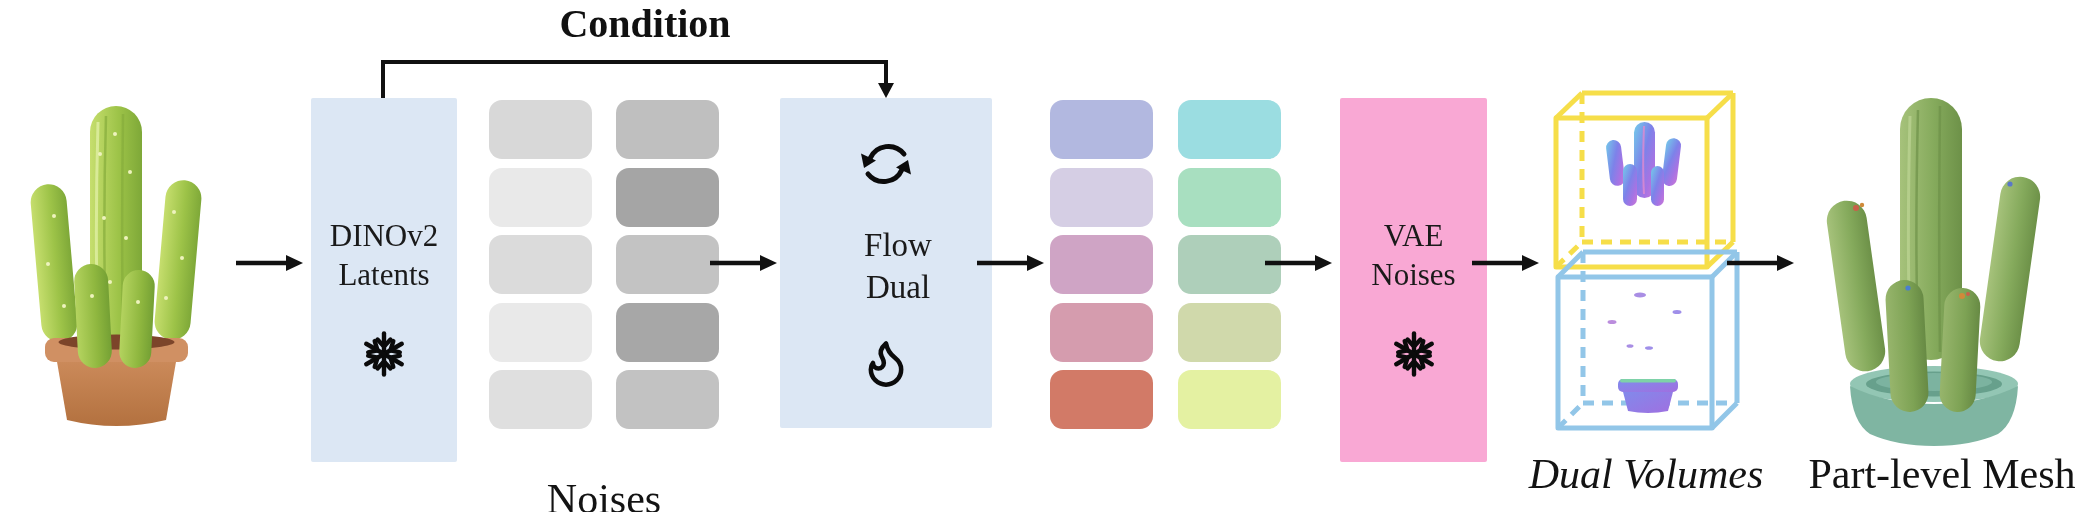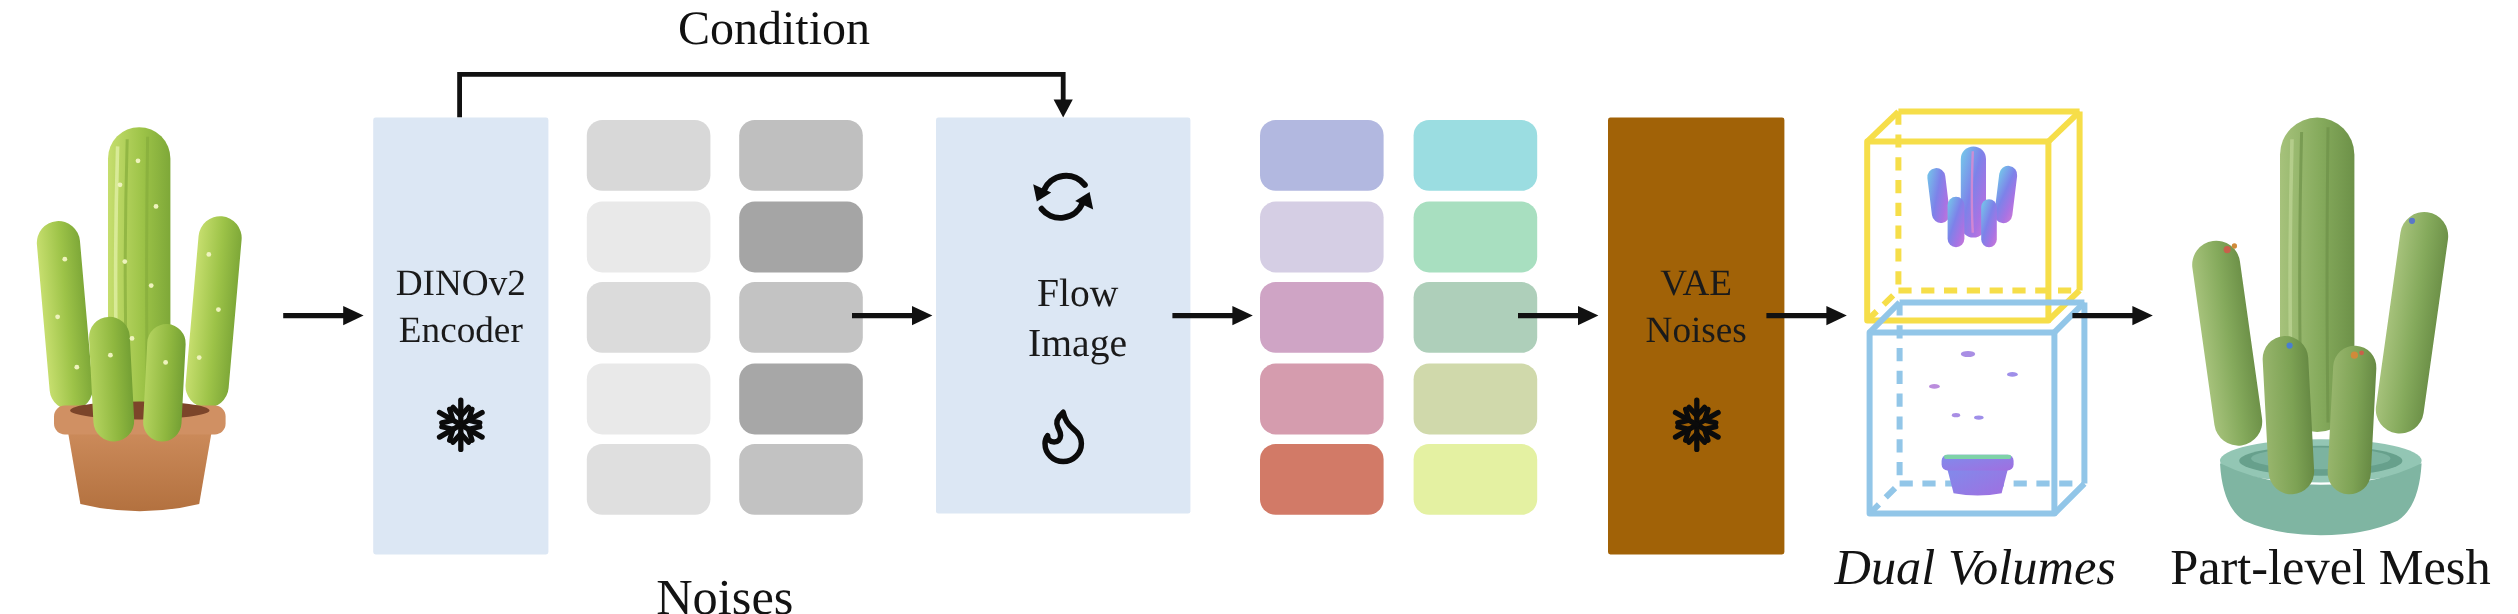--- a/index.html
+++ b/index.html
@@ -7,21 +7,21 @@
           font-family:"Liberation Serif","DejaVu Serif",serif;color:#111;}
   .abs{position:absolute;}
   .caption{position:absolute;top:450px;transform:translateX(-50%);font-size:42px;font-weight:500;
            white-space:nowrap;color:#131313;}
   .module-box{position:absolute;top:98px;height:330px;display:flex;flex-direction:column;
               align-items:center;justify-content:center;border-radius:2px;}
   .module-title{font-size:31px;line-height:1.26;text-align:center;color:#1a1a1a;}
   .flow-title{font-size:33px;}
   .chip-col{position:absolute;top:100px;display:flex;flex-direction:column;gap:8.5px;}
   .chip{width:103px;height:59px;border-radius:13px;}
-  .cond-label{position:absolute;top:0px;transform:translateX(-50%);font-size:40px;font-weight:400;color:#111;}
+  .cond-label{position:absolute;top:0px;transform:translateX(-50%);font-size:40px;font-weight:700;color:#111;}
   svg{display:block;}
 </style>
 </head>
 <body>
 
 <div id="canvas">
 
   <svg width="0" height="0" class="abs" aria-hidden="true">
     <defs>
       <g id="sf-arm" stroke-width="4.4" stroke-linecap="round">
@@ -91,21 +91,21 @@
   </svg>
 
   <svg class="abs" style="left: 234px; top: 253px; color: rgb(17, 17, 17);" width="70" height="20">
     <line x1="2" y1="10" x2="53" y2="10" stroke="currentColor" stroke-width="4.5"></line>
     <polygon points="52,2 52,18 69,10" fill="currentColor"></polygon>
   </svg>
 
   <div class="module-box" style="left: 311px; width: 146px; padding-top: 34px; background: rgb(220, 231, 244);">
     <div class="module-title">
       <div>DINOv2</div>
-        <div>Encoder</div>
+        <div>Latents</div>
     </div>
     <svg width="48" height="48" viewBox="0 0 48 48" style="margin-top:36px;color:#0b0b0b">
       <g stroke="currentColor">
         <use href="#sf-arm"></use>
           <use href="#sf-arm" transform="rotate(60 24 24)"></use>
           <use href="#sf-arm" transform="rotate(120 24 24)"></use>
         <use href="#sf-arm" transform="rotate(180 24 24)"></use>
           <use href="#sf-arm" transform="rotate(240 24 24)"></use>
           <use href="#sf-arm" transform="rotate(300 24 24)"></use>
       </g>
@@ -135,21 +135,21 @@
 
   <div class="module-box" style="left: 780px; width: 212px; background: rgb(220, 231, 244);">
     <svg width="54" height="54" viewBox="0 0 54 54" style="color:#0b0b0b">
       <path d="M45 17 A 20 20 0 0 0 11 21.5" fill="none" stroke="currentColor" stroke-width="5" stroke-linecap="round"></path>
       <polygon points="5,31 2,16.5 17,23.5" fill="currentColor"></polygon>
       <path d="M9 37 A 20 20 0 0 0 43 32.5" fill="none" stroke="currentColor" stroke-width="5" stroke-linecap="round"></path>
       <polygon points="49,23 52,37.5 37,30.5" fill="currentColor"></polygon>
     </svg>
     <div class="module-title flow-title" style="margin-top:34px;margin-left:24px;">
       <div>Flow</div>
-        <div>Image</div>
+        <div>Dual</div>
     </div>
     <svg width="52" height="52" viewBox="0 0 24 24" style="margin-top:28px;color:#0b0b0b">
       <path d="M8.5 14.5A2.5 2.5 0 0 0 11 12c0-1.38-.5-2-1-3-1.072-2.143-.224-4.054 2-6 .5 2.5 2 4.9 4 6.5 2 1.6 3 3.5 3 5.5a7 7 0 1 1-14 0c0-1.153.433-2.294 1-3a2.5 2.5 0 0 0 2.5 2.5z" fill="none" stroke="currentColor" stroke-width="2.1" stroke-linecap="round" stroke-linejoin="round"></path>
     </svg>
   </div>
 
   <svg class="abs" style="left: 975px; top: 253px; color: rgb(17, 17, 17);" width="70" height="20">
     <line x1="2" y1="10" x2="53" y2="10" stroke="currentColor" stroke-width="4.5"></line>
     <polygon points="52,2 52,18 69,10" fill="currentColor"></polygon>
   </svg>
@@ -167,21 +167,21 @@
       <div class="chip" style="background: rgb(174, 207, 186);"></div>
       <div class="chip" style="background: rgb(208, 217, 171);"></div>
       <div class="chip" style="background: rgb(228, 241, 162);"></div>
     </div>
 
   <svg class="abs" style="left: 1263px; top: 253px; color: rgb(17, 17, 17);" width="70" height="20">
     <line x1="2" y1="10" x2="53" y2="10" stroke="currentColor" stroke-width="4.5"></line>
     <polygon points="52,2 52,18 69,10" fill="currentColor"></polygon>
   </svg>
 
-  <div class="module-box" style="left: 1340px; width: 147px; padding-top: 34px; background: #a16207;">
+  <div class="module-box" style="left: 1340px; width: 147px; padding-top: 34px; background: #f9a8d4;">
     <div class="module-title">
       <div>VAE</div>
         <div>Noises</div>
     </div>
     <svg width="48" height="48" viewBox="0 0 48 48" style="margin-top:36px;color:#0b0b0b">
       <g stroke="currentColor">
         <use href="#sf-arm"></use>
           <use href="#sf-arm" transform="rotate(60 24 24)"></use>
           <use href="#sf-arm" transform="rotate(120 24 24)"></use>
         <use href="#sf-arm" transform="rotate(180 24 24)"></use>

